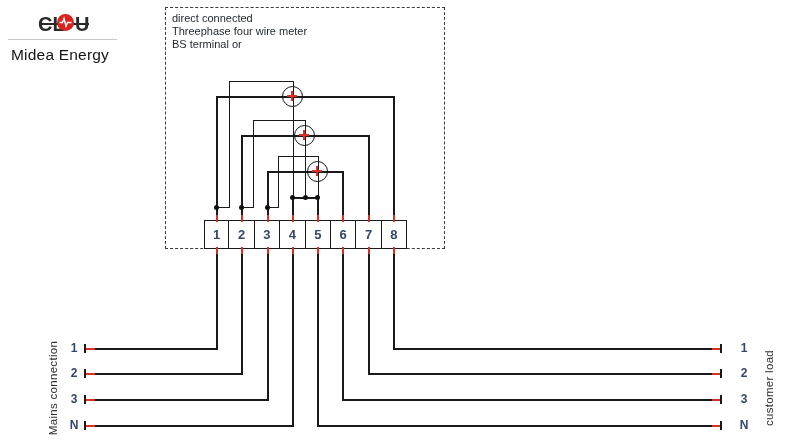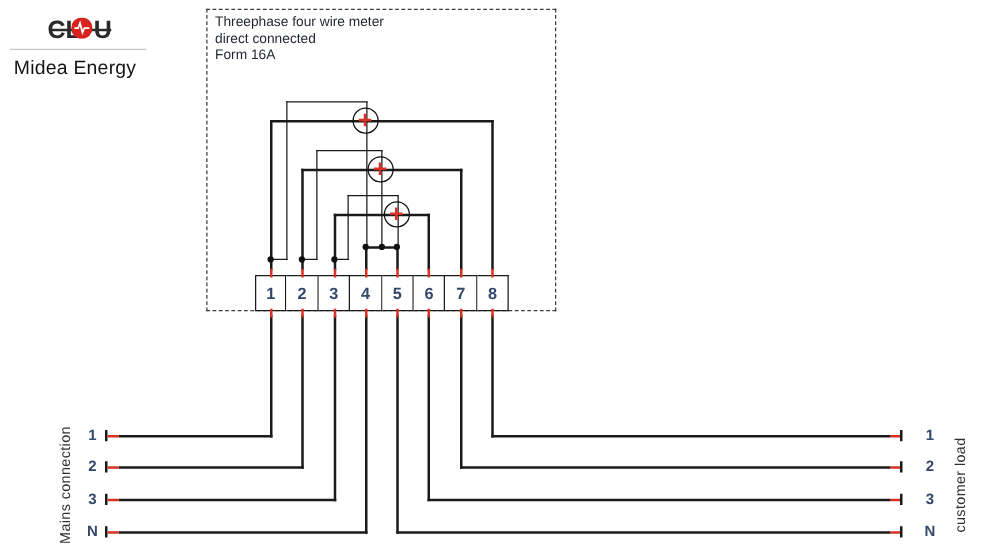--- a/index.html
+++ b/index.html
@@ -54,23 +54,23 @@
       <circle cx="8.5" cy="8.5" r="8.5" fill="#d8231f"></circle>
       <polyline points="2.5,8.5 5.5,8.5 7,4.5 9,12 10.5,8.5 14.5,8.5" fill="none" stroke="#ffffff" stroke-width="1.4"></polyline>
     </svg>
     <div class="logo-divider"></div>
     <div class="logo-subtitle">Midea Energy</div>
   </div>
 
   <div class="meterbox"></div>
 
   <div class="meter-text">
+    <div>direct connected</div>
     <div>Threephase four wire meter</div>
-    <div>direct connected</div>
-    <div>Form 16A</div>
+    <div>BS terminal or</div>
   </div>
 
   <div class="w2" style="left:216px;top:96px;width:179px;height:2px;"></div>
   <div class="w2" style="left:216px;top:96px;width:2px;height:120px;"></div>
   <div class="w2" style="left:393px;top:96px;width:2px;height:120px;"></div>
 
   <div class="w2" style="left:241px;top:135px;width:129px;height:2px;"></div>
   <div class="w2" style="left:241px;top:135px;width:2px;height:81px;"></div>
   <div class="w2" style="left:368px;top:135px;width:2px;height:81px;"></div>
 

